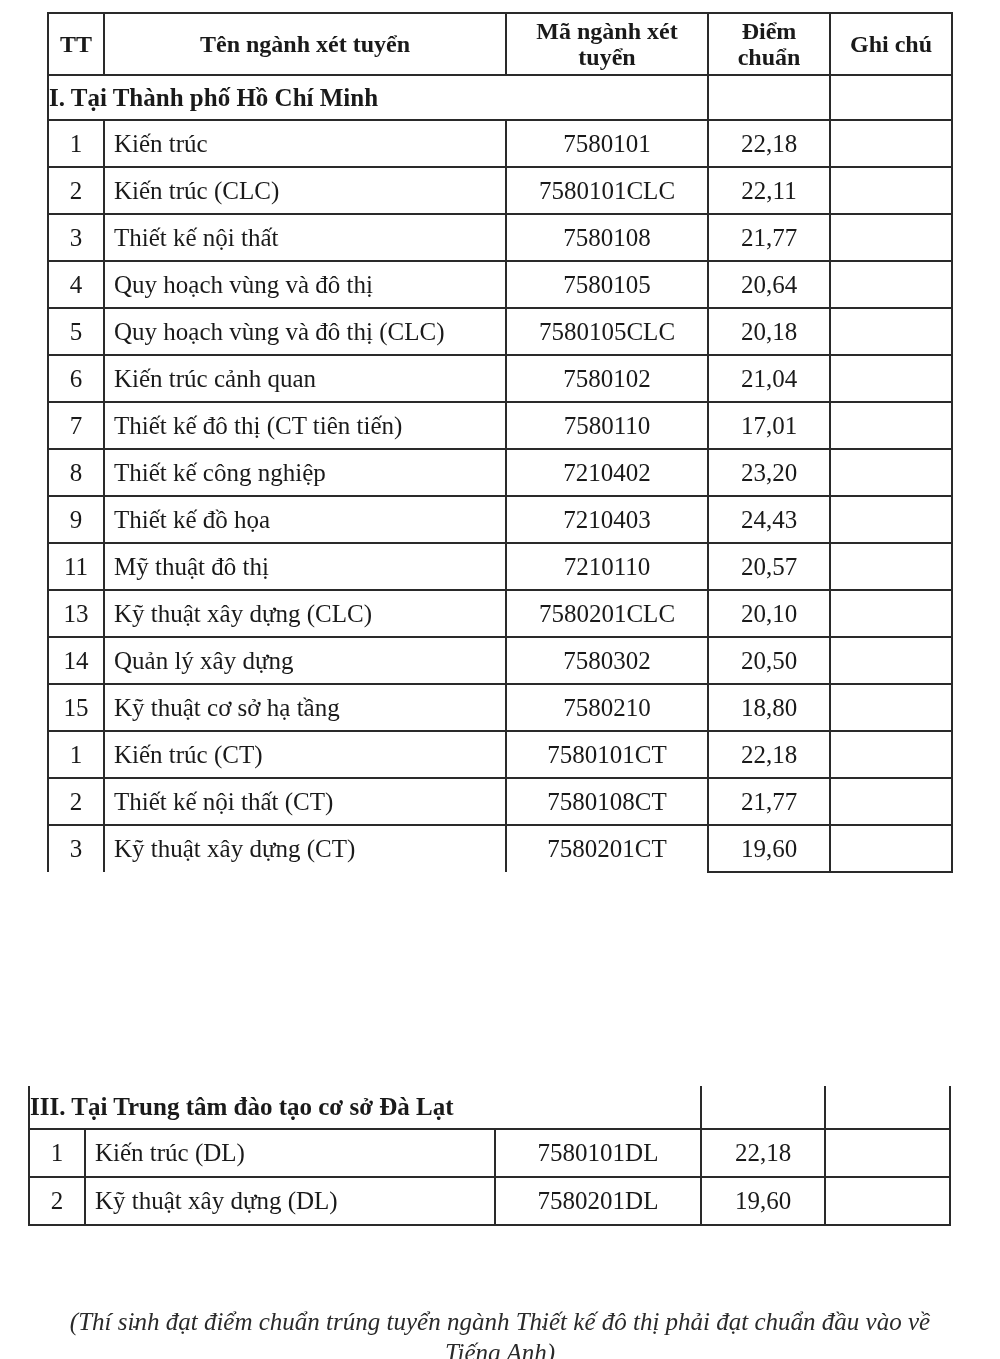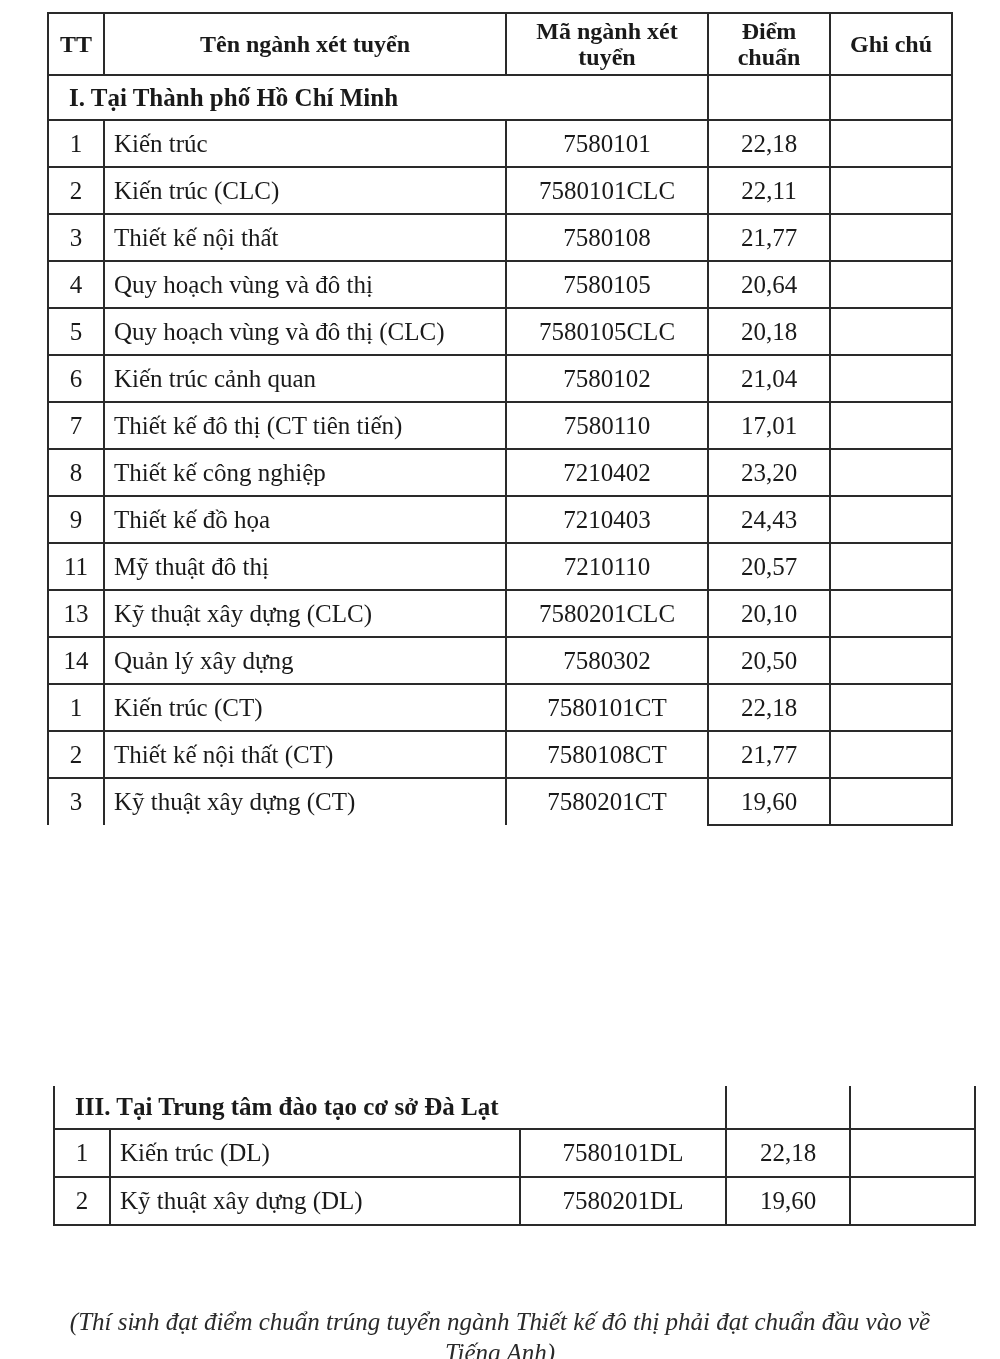--- a/index.html
+++ b/index.html
@@ -3,27 +3,27 @@
 <meta charset="utf-8">
 <style>
   html, body { margin:0; padding:0; background:#ffffff; }
   body { width:1000px; height:1359px; position:relative; overflow:hidden;
          font-family:"Liberation Serif","DejaVu Serif",serif; color:#1a1a1a; }
   table { border-collapse:collapse; position:absolute; table-layout:fixed; }
   td, th { border:2px solid #2a2a2a; padding:0; font-size:25px; vertical-align:middle; }
   th { font-weight:bold; font-size:24px; line-height:26px; }
   .c { text-align:center; }
   .l { text-align:left; padding-left:9px; }
-  .sec td.title { font-weight:bold; text-align:left; padding-left:20px; }
+  .sec td.title { font-weight:bold; text-align:left; padding-left:0; }
   #t1 { left:47px; top:12px; width:904px; }
   #t1 tr.hdr { height:62px; }
   #t1 tr.sec { height:45px; }
   #t1 tr.row { height:47px; }
   #t1 tr.last td.open { border-bottom:none; }
-  #t2 { left:53px; top:1086px; width:921px; }
+  #t2 { left:28px; top:1086px; width:921px; }
   #t2 tr.sec { height:43px; }
   #t2 tr.row { height:48px; }
   #t2 tr.sec td { border-top:none; }
   #t2 tr.sec td.title { border-top:none; }
   .note { position:absolute; left:40px; width:920px; top:1306px; text-align:center;
           font-style:italic; font-size:25px; line-height:31px; color:#2a2a2a; }
   .dot { position:absolute; width:3px; height:2px; background:#555; }
 </style>
 </head>
 <body>
@@ -129,20 +129,27 @@
         <td class="c"></td>
       </tr>
       <tr class="row">
         <td class="c">14</td>
         <td class="l">Quản lý xây dựng</td>
         <td class="c">7580302</td>
         <td class="c">20,50</td>
         <td class="c"></td>
       </tr>
       <tr class="row">
+        <td class="c">15</td>
+        <td class="l">Kỹ thuật cơ sở hạ tầng</td>
+        <td class="c">7580210</td>
+        <td class="c">18,80</td>
+        <td class="c"></td>
+      </tr>
+      <tr class="row">
         <td class="c">1</td>
         <td class="l">Kiến trúc (CT)</td>
         <td class="c">7580101CT</td>
         <td class="c">22,18</td>
         <td class="c"></td>
       </tr>
       <tr class="row">
         <td class="c">2</td>
         <td class="l">Thiết kế nội thất (CT)</td>
         <td class="c">7580108CT</td>

